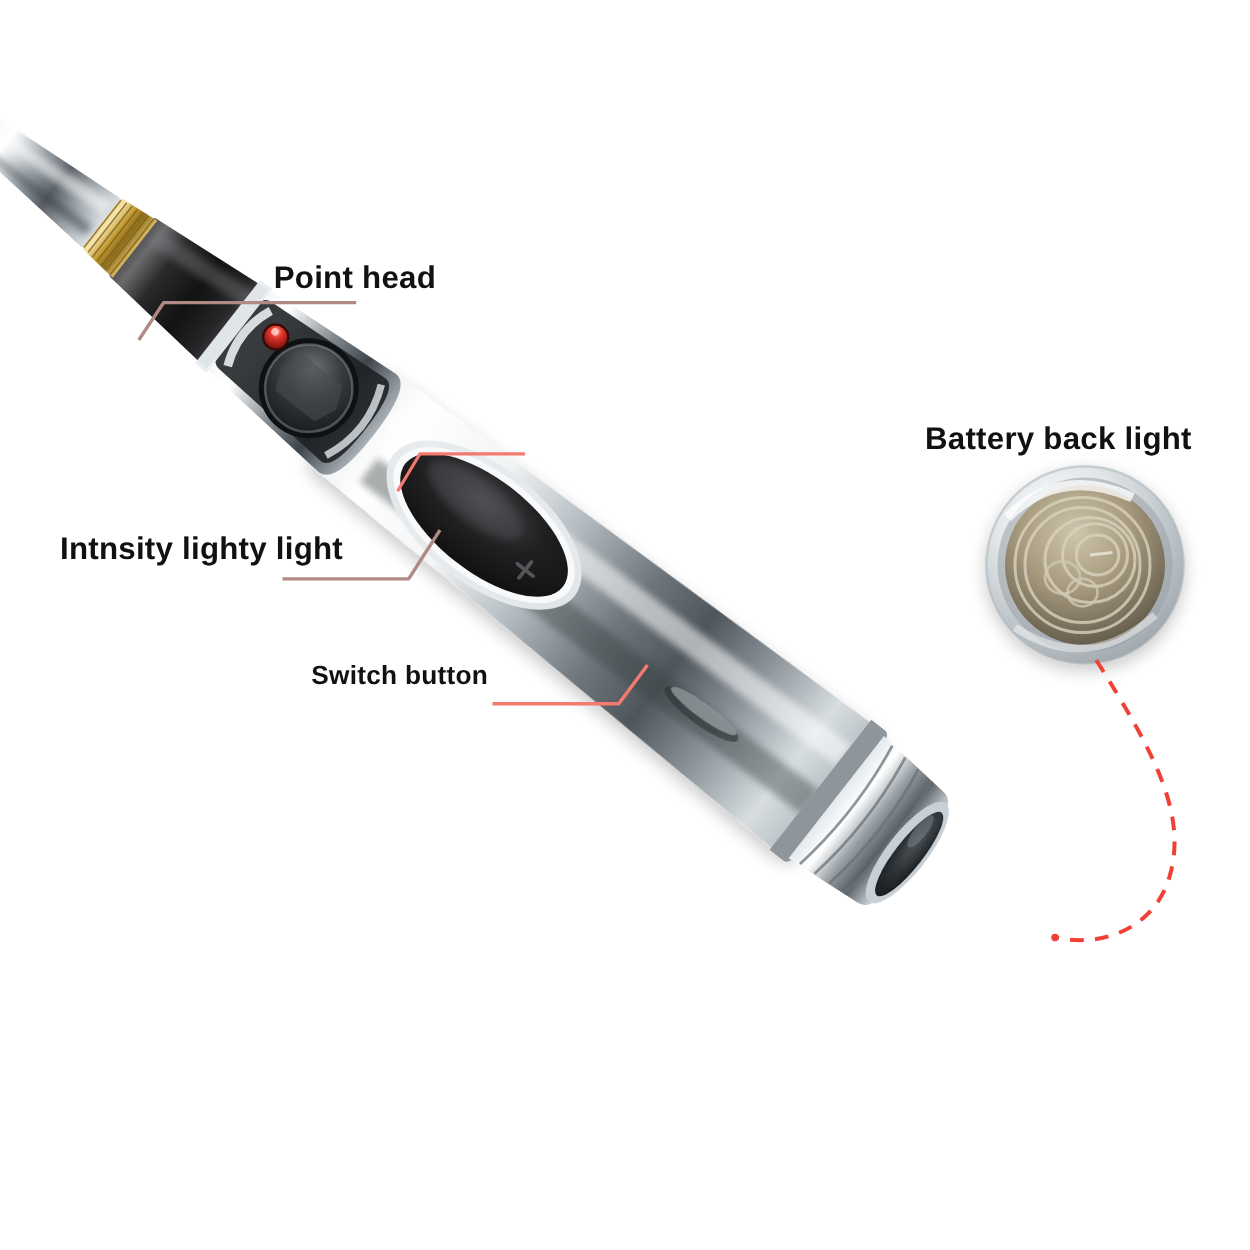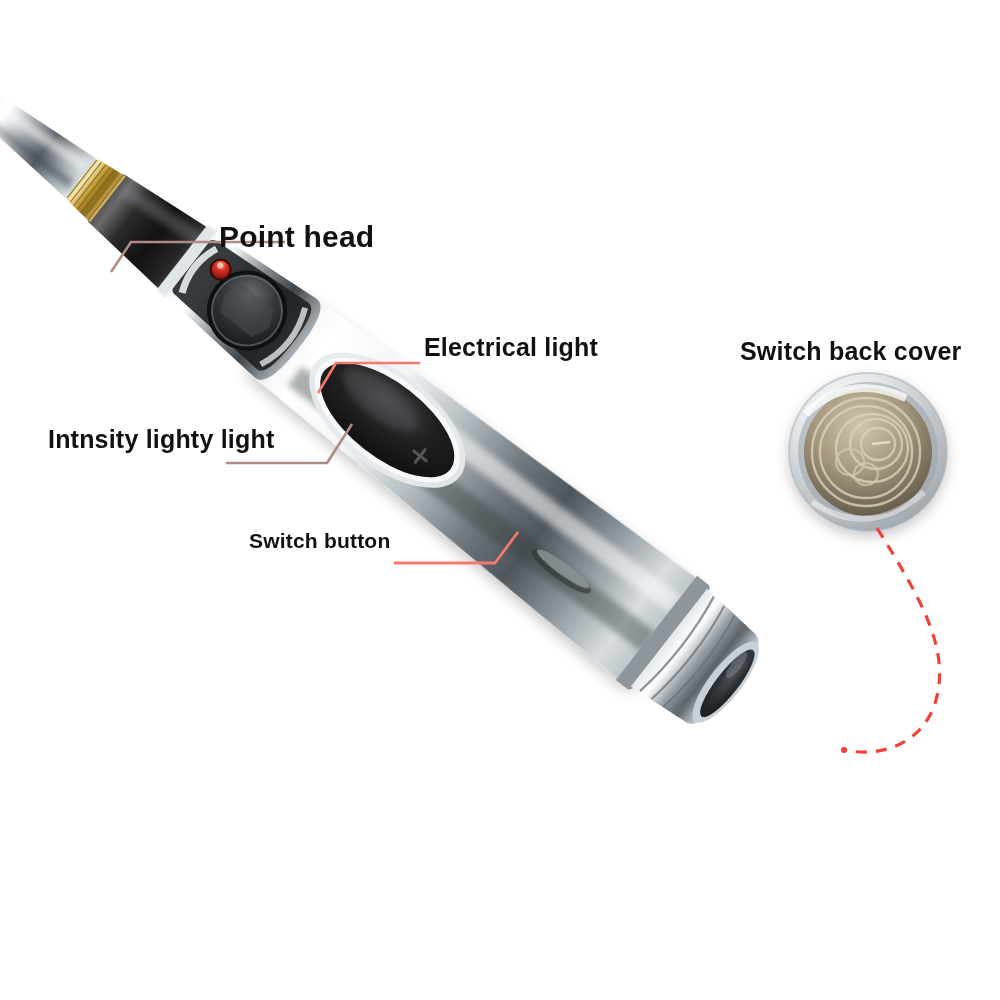--- a/index.html
+++ b/index.html
@@ -26,21 +26,21 @@
     height: 1000px;
   }
   .callout-label {
     position: absolute;
     font-family: "Liberation Sans", sans-serif;
     font-weight: bold;
     color: #111111;
     white-space: nowrap;
     letter-spacing: 0.2px;
   }
-  #label-point-head   { left: 219px; top: 220px;  font-size: 30px; }
+  #label-point-head   { left: 219px; top: 208px;  font-size: 25px; }
   #label-electrical   { left: 424px; top: 333px;  font-size: 25px; }
   #label-battery      { left: 740px; top: 337px;  font-size: 25px; }
   #label-intensity    { left: 48px;  top: 425px;  font-size: 25px; text-align: right; }
   #label-switch       { left: 249px; top: 529px;  font-size: 21px; }
 </style>
 </head>
 <body>
 
 <div id="stage">
 
@@ -317,21 +317,20 @@
       <path d="M 226 463 L 327 463 L 352 424" fill="none" stroke="#b08a84" stroke-width="2.6" stroke-linejoin="round"></path>
     </g>
 
     <g>
       <path d="M 394 563 L 495 563 L 518 532" fill="none" stroke="#f4796f" stroke-width="2.8" stroke-linejoin="round"></path>
     </g>
   </svg>
 
   <div class="callout-label" id="label-point-head">Point head</div>
 
-  <div class="callout-label" id="label-electrical">Electrical light</div>
-
-  <div class="callout-label" id="label-battery">Switch back cover</div>
+
+  <div class="callout-label" id="label-battery">Battery back light</div>
 
   <div class="callout-label" id="label-intensity">Intnsity lighty light</div>
 
   <div class="callout-label" id="label-switch">Switch button</div>
 
 </div>
 
 </body></html>

